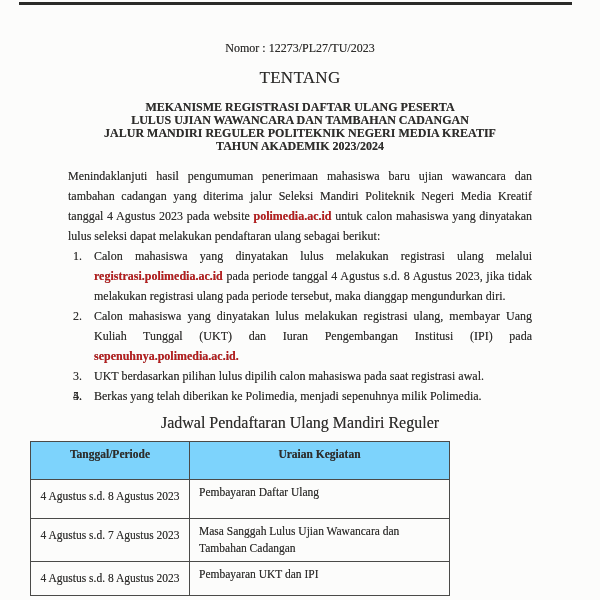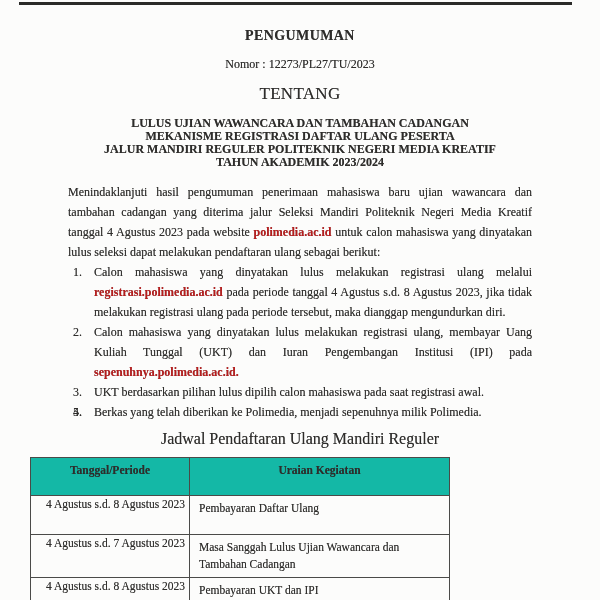--- a/index.html
+++ b/index.html
@@ -83,47 +83,46 @@
     font-size: 11.5px;
   }
   table.schedule col.c1 { width: 159px; }
   table.schedule col.c2 { width: 260px; }
   table.schedule th, table.schedule td {
     border: 1px solid #4a4a48;
     vertical-align: top;
     line-height: 17px;
   }
   table.schedule th {
-    background: #14b8a6;
+    background: #7dd3fc;
     font-weight: bold;
     text-align: center;
     padding: 4px 6px;
     height: 38px;
   }
-  td.date-cell { text-align: right; padding: 0 4px; }
+  td.date-cell { text-align: center; padding: 8px 4px; }
   td.act-cell  { text-align: left;   padding: 4px 6px 4px 9px; }
   tr.r1 { height: 39px; }
   tr.r2 { height: 39px; }
   tr.r3 { height: 21px; }
 </style>
 </head>
 <body>
 
 <div class="sheet">
   <div class="top-rule"></div>
 
   <div class="content">
 
-    <div class="doc-title">PENGUMUMAN</div>
     <div class="doc-number">Nomor : 12273/PL27/TU/2023</div>
     <div class="about-label">TENTANG</div>
 
     <div class="subject-block">
+      <div>MEKANISME REGISTRASI DAFTAR ULANG PESERTA</div>
       <div>LULUS UJIAN WAWANCARA DAN TAMBAHAN CADANGAN</div>
-      <div>MEKANISME REGISTRASI DAFTAR ULANG PESERTA</div>
       <div>JALUR MANDIRI REGULER POLITEKNIK NEGERI MEDIA KREATIF</div>
       <div>TAHUN AKADEMIK 2023/2024</div>
     </div>
 
     <p class="intro"><span>Menindaklanjuti hasil pengumuman penerimaan mahasiswa baru ujian wawancara dan tambahan cadangan yang diterima jalur Seleksi Mandiri Politeknik Negeri Media Kreatif tanggal 4 Agustus 2023 pada website </span><span class="bold">polimedia.ac.id</span><span> untuk calon mahasiswa yang dinyatakan lulus seleksi dapat melakukan pendaftaran ulang sebagai berikut:</span></p>
 
     <div class="num-list">
       <div class="num-item"><span class="marker">1.</span><span>Calon mahasiswa yang dinyatakan lulus melakukan registrasi ulang melalui </span><span class="bold">registrasi.polimedia.ac.id</span><span> pada periode tanggal 4 Agustus s.d. 8 Agustus 2023, jika tidak melakukan registrasi ulang pada periode tersebut, maka dianggap mengundurkan diri.</span></div>
       <div class="num-item"><span class="marker">2.</span><span>Calon mahasiswa yang dinyatakan lulus melakukan registrasi ulang, membayar Uang Kuliah Tunggal (UKT) dan Iuran Pengembangan Institusi (IPI) pada </span><span class="bold">sepenuhnya.polimedia.ac.id.</span><span></span></div>
       <div class="num-item"><span class="marker">3.</span><span>UKT berdasarkan pilihan lulus dipilih calon mahasiswa pada saat registrasi awal.</span></div>

